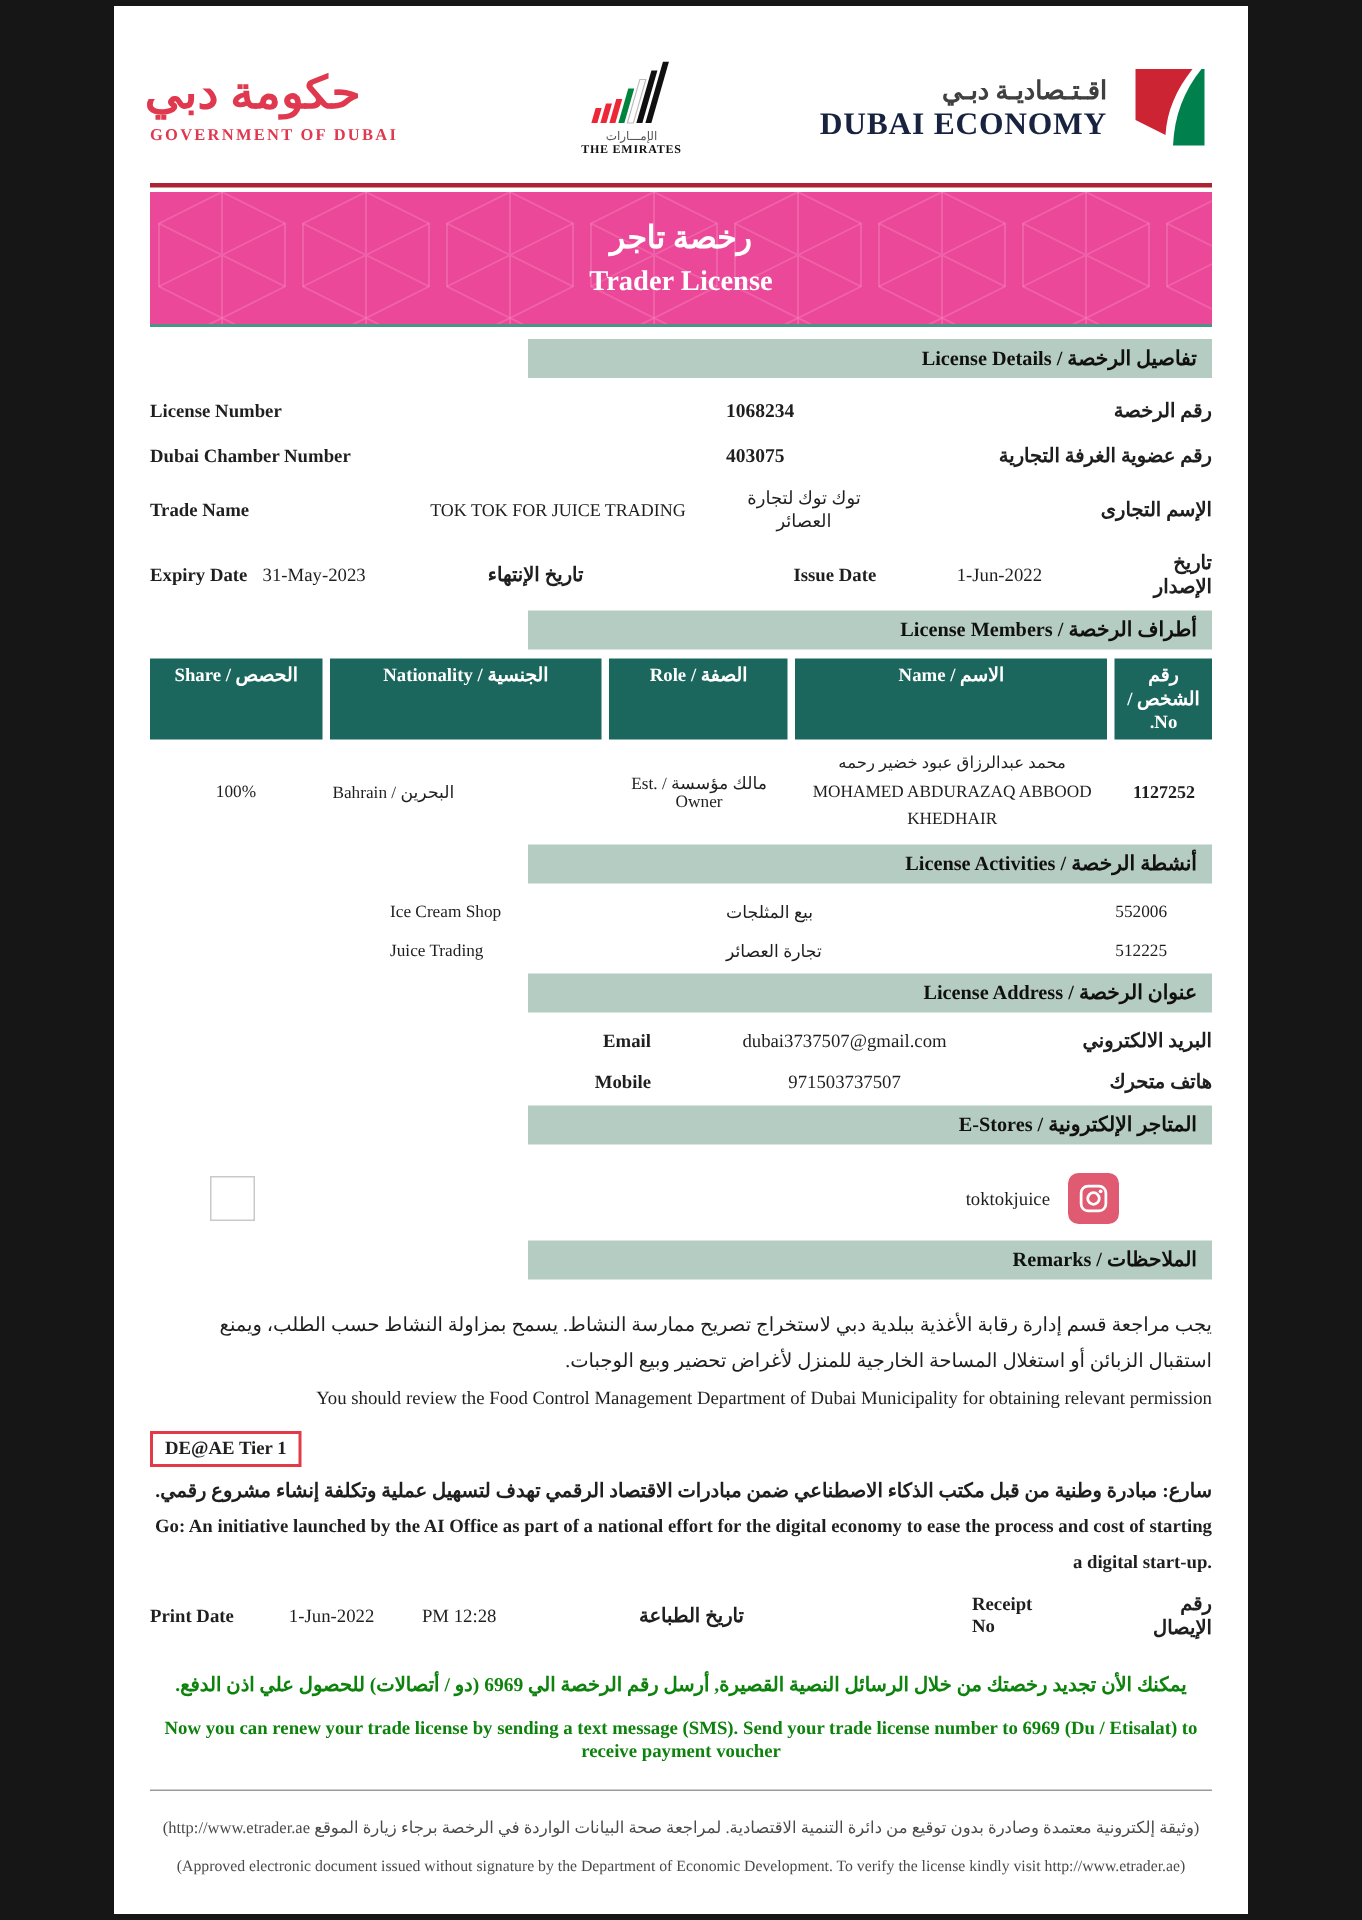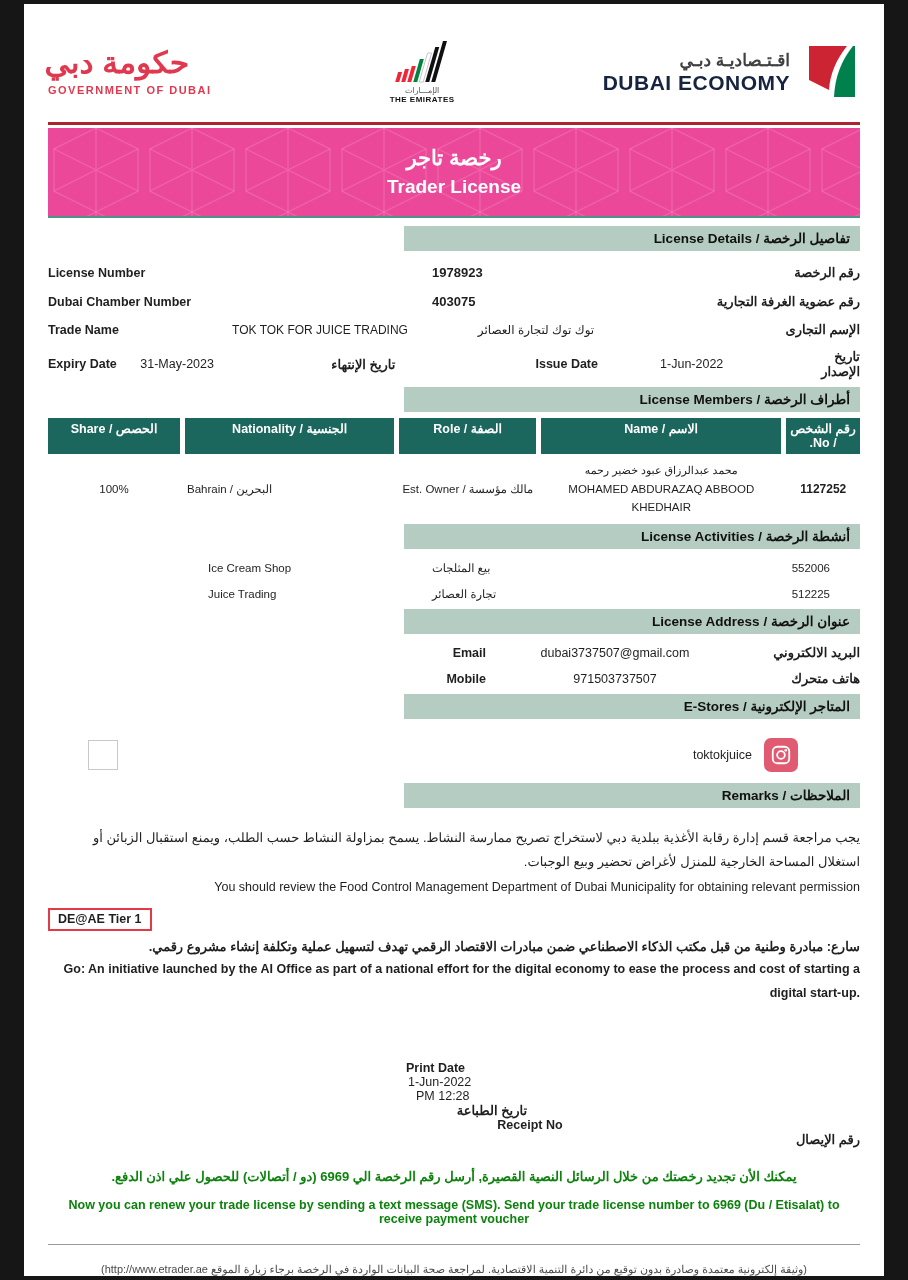--- a/index.html
+++ b/index.html
@@ -1,19 +1,19 @@
 <!DOCTYPE html>
 <html lang="en"><head>
 <meta charset="utf-8">
 <style>
   html,body{margin:0;padding:0;background:#161616;}
   .page{
-    width:860px;height:1272px;margin:4px auto;background:#ffffff;
+    width:756px;height:1272px;margin:4px auto;background:#ffffff;
     box-sizing:border-box;display:flex;flex-direction:column;
-    font-family:Liberation Sans, sans-serif;color:#1f1f1f;
+    font-family:Liberation Serif, serif;color:#1f1f1f;
     padding:0 24px;overflow:hidden;position:relative;
   }
   
   .logo-row{display:flex;align-items:center;justify-content:space-between;margin-top:26px;height:84px;}
   .gov-logo{display:flex;flex-direction:column;align-items:flex-start;}
   .gov-ar{color:#e0394f;font-size:30px;font-weight:bold;line-height:1;transform:scaleX(1.05);}
   .gov-en{color:#e0394f;font-size:11px;font-weight:bold;letter-spacing:1.5px;margin-top:6px;}
   .emirates{display:flex;flex-direction:column;align-items:center;margin-left:30px;}
   .em-ar{font-size:8px;color:#555;margin-top:3px;letter-spacing:2px;}
   .em-en{font-size:8px;font-weight:bold;color:#111;letter-spacing:.5px;}
@@ -77,21 +77,21 @@
   .ig{width:34px;height:34px;background:#e05a72;border-radius:7px;display:flex;align-items:center;justify-content:center;}
   
   .rem-ar{direction:rtl;text-align:right;font-size:13px;line-height:1.85;margin-top:18px;padding-left:4px;}
   .rem-en{text-align:right;font-size:12.5px;margin-top:6px;}
   .tier{display:inline-block;border:2px solid #e23b47;font-weight:bold;font-size:12.5px;
         padding:2px 8px 3px;margin-top:14px;align-self:flex-start;}
   .init-ar{direction:rtl;text-align:right;font-weight:bold;font-size:13px;margin-top:8px;}
   .init-en{text-align:right;font-weight:bold;font-size:12.5px;line-height:1.9;margin-top:4px;}
   .spacer{flex:1;}
   
-  .print-row{display:flex;align-items:center;font-size:12.5px;flex-direction:column;}
+  .print-row{display:flex;align-items:center;font-size:12.5px;}
   .print-row .b{font-weight:bold;}
   .print-row .ar{direction:rtl;font-weight:bold;font-size:13px;}
   .green-ar{direction:rtl;text-align:center;color:#0d830d;font-weight:bold;font-size:13px;margin-top:22px;}
   .green-en{text-align:center;color:#0d830d;font-weight:bold;font-size:12.5px;margin-top:14px;}
   .divider{height:1px;background:#9a9a9a;margin-top:18px;}
   .foot-ar{direction:rtl;text-align:center;color:#4a4a4a;font-size:11px;margin-top:18px;}
   .foot-en{text-align:center;color:#4a4a4a;font-size:10.5px;margin-top:14px;margin-bottom:26px;}
 </style>
 </head>
 <body>
@@ -146,21 +146,21 @@
       <rect width="100%" height="100%" fill="url(#hexp)"></rect>
     </svg>
     <div class="t-ar">رخصة تاجر</div>
     <div class="t-en">Trader License</div>
   </div>
 
   <div class="sec">تفاصيل الرخصة / License Details</div>
 
   <div class="drow">
     <div class="lbl-en">License Number</div>
-    <div class="val">1978923</div>
+    <div class="val">1068234</div>
     <div class="lbl-ar">رقم الرخصة</div>
   </div>
 
   <div class="drow">
     <div class="lbl-en">Dubai Chamber Number</div>
     <div class="val">403075</div>
     <div class="lbl-ar">رقم عضوية الغرفة التجارية</div>
   </div>
 
   <div class="trow">
@@ -263,14 +263,15 @@
     <span class="b" style="margin-left:152px;">Receipt No</span>
     <span class="ar" style="margin-left:auto;padding-left:42px;">رقم الإيصال</span>
   </div>
 
   <div class="green-ar">يمكنك الأن تجديد رخصتك من خلال الرسائل النصية القصيرة, أرسل رقم الرخصة الي 6969 (دو / أتصالات) للحصول علي اذن الدفع.</div>
   <div class="green-en">Now you can renew your trade license by sending a text message (SMS). Send your trade license number to 6969 (Du / Etisalat) to receive payment voucher</div>
 
   <div class="divider"></div>
 
   <div class="foot-ar">(وثيقة إلكترونية معتمدة وصادرة بدون توقيع من دائرة التنمية الاقتصادية. لمراجعة صحة البيانات الواردة في الرخصة برجاء زيارة الموقع http://www.etrader.ae)</div>
+  <div class="foot-en">(Approved electronic document issued without signature by the Department of Economic Development. To verify the license kindly visit http://www.etrader.ae)</div>
 
 </div>
 
 </body></html>

